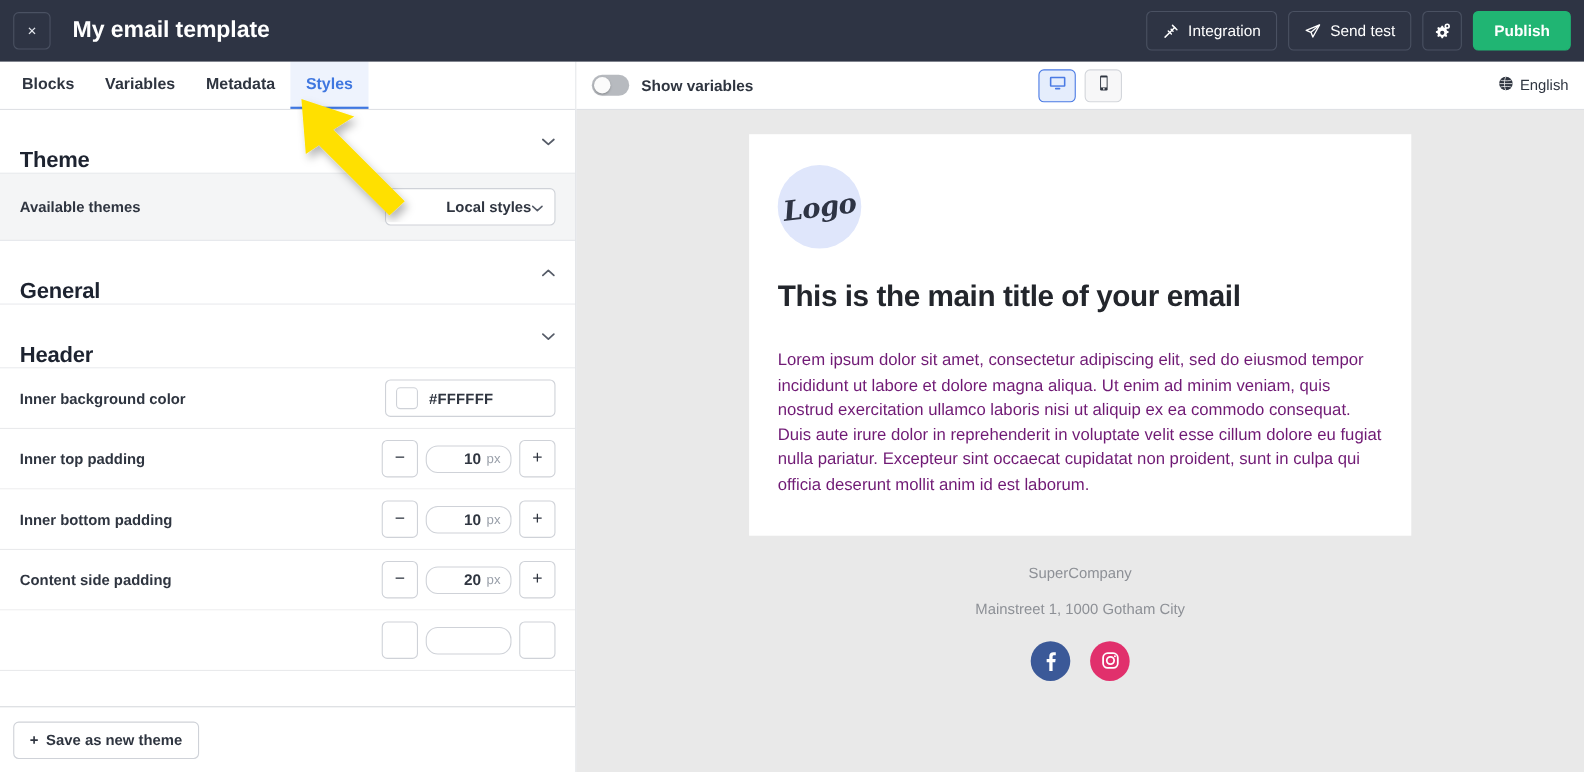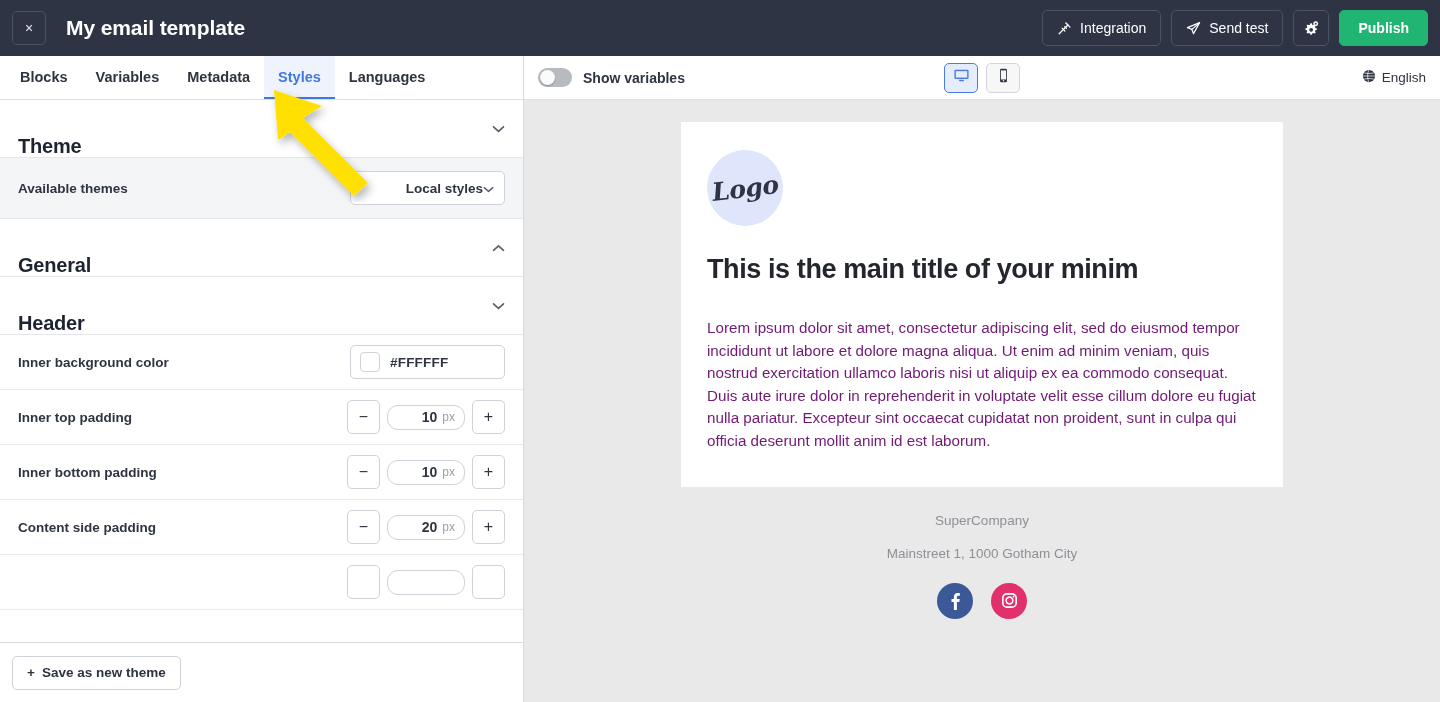--- a/index.html
+++ b/index.html
@@ -446,23 +446,20 @@
       </div>
       <div class="tab">
         <span>Variables</span>
       </div>
       <div class="tab">
         <span>Metadata</span>
       </div>
       <div class="tab active">
         <span>Styles</span>
       </div>
-      <div class="tab">
-        <span>Languages</span>
-      </div>
     </div>
 
     <div class="scroll-area">
 
       <div class="section-head">
         <span class="s-title">Theme</span>
         <span class="chev">
           <svg width="13" height="8" viewBox="0 0 13 8" fill="none" stroke="#565c68" stroke-width="1.6" stroke-linecap="round" stroke-linejoin="round">
               <path d="M1.5 1.8 L6.5 6.3 L11.5 1.8"></path>
             </svg>
@@ -603,21 +600,21 @@
       </div>
     </div>
 
     <div class="preview-canvas">
       <div class="email">
 
         <div class="email-card">
           <div class="logo-circle">
             <span class="logo-text">Logo</span>
           </div>
-          <div class="email-title">This is the main title of your minim</div>
+          <div class="email-title">This is the main title of your email</div>
           <div class="email-body">Lorem ipsum dolor sit amet, consectetur adipiscing elit, sed do eiusmod tempor incididunt ut labore et dolore magna aliqua. Ut enim ad minim veniam, quis nostrud exercitation ullamco laboris nisi ut aliquip ex ea commodo consequat. Duis aute irure dolor in reprehenderit in voluptate velit esse cillum dolore eu fugiat nulla pariatur. Excepteur sint occaecat cupidatat non proident, sunt in culpa qui officia deserunt mollit anim id est laborum.</div>
         </div>
 
         <div class="email-footer">
           <div class="f-company">SuperCompany</div>
           <div class="f-address">Mainstreet 1, 1000 Gotham City</div>
           <div class="socials">
             <div class="soc fb">
               <svg width="20" height="20" viewBox="0 0 20 20" fill="#ffffff">
                 <path d="M11.9 19v-8h2.4l.4-3h-2.8V6.2c0-.9.3-1.5 1.6-1.5h1.3V2c-.3 0-1.2-.1-2.2-.1-2.2 0-3.7 1.3-3.7 3.8V8H6.5v3h2.4v8z"></path>

